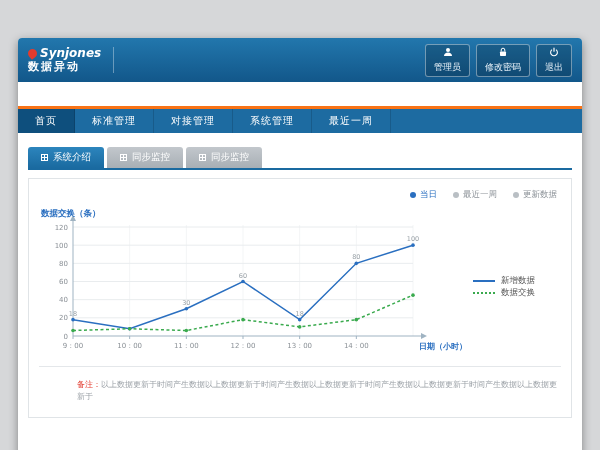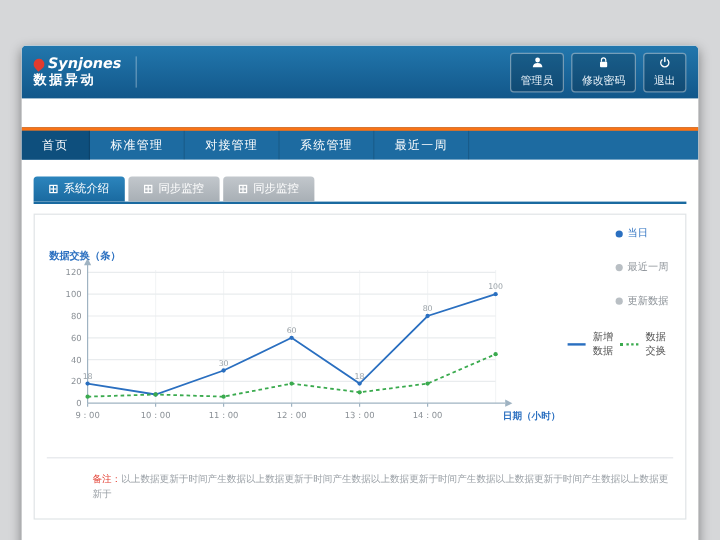--- a/index.html
+++ b/index.html
@@ -41,36 +41,36 @@
   .tab.active { background:linear-gradient(#2c85bd,#1a6aa0); }
   .tab-ico { width:7px; height:7px; border:1px solid #fff; display:inline-block;
              background:linear-gradient(#fff 0 0) center/1px 100% no-repeat,
                         linear-gradient(#fff 0 0) center/100% 1px no-repeat; }
   .tab-rule { height:2px; background:#1a6aa0; margin:0 10px; }
 
   
   .panel { margin:8px 10px 0; border:1px solid #e0e4e7; padding:8px 10px 10px; position:relative; }
 
   .filters { position:absolute; top:10px; right:14px; display:flex; gap:16px;
-             font-size:8.5px; color:#8d9399;flex-direction:column; }
+             font-size:8.5px; color:#8d9399; }
   .filter { display:flex; align-items:center; gap:4px; cursor:pointer; }
   .filter .dot { width:6px; height:6px; border-radius:50%; background:#b9bfc4; }
   .filter.active { color:#2a6fc0; }
   .filter.active .dot { background:#2a6fc0; }
 
   .chart-row { display:flex; align-items:stretch; margin-top:20px; }
   .chart-box { flex:0 0 430px; }
-  .series-legend { flex:1; display:flex; justify-content:center;
+  .series-legend { flex:1; display:flex; flex-direction:column; justify-content:center;
                    gap:0; font-size:8.5px; color:#555; padding-left:4px; }
   .legend-item { display:flex; align-items:center; gap:6px; cursor:default; }
   .sample { width:22px; border-top:2px solid; position:relative; }
   .sample.solid { border-color:#2a6fc0; }
   .sample.dotted { border-top-style:dotted; border-color:#3aaa4e; }
 
-  .note { border-top:1px solid #e4e7ea; margin-top:15px; padding:12px 4px 4px 38px;
+  .note { border-top:1px solid #e4e7ea; margin-top:0; padding:12px 4px 4px 38px;
           font-size:8px; color:#9aa0a6; line-height:1.5; }
   .note-label { color:#e23b2e; }
 </style>
 </head>
 <body>
 
 <div class="window">
 
   <div class="header">
     <div class="logo">

